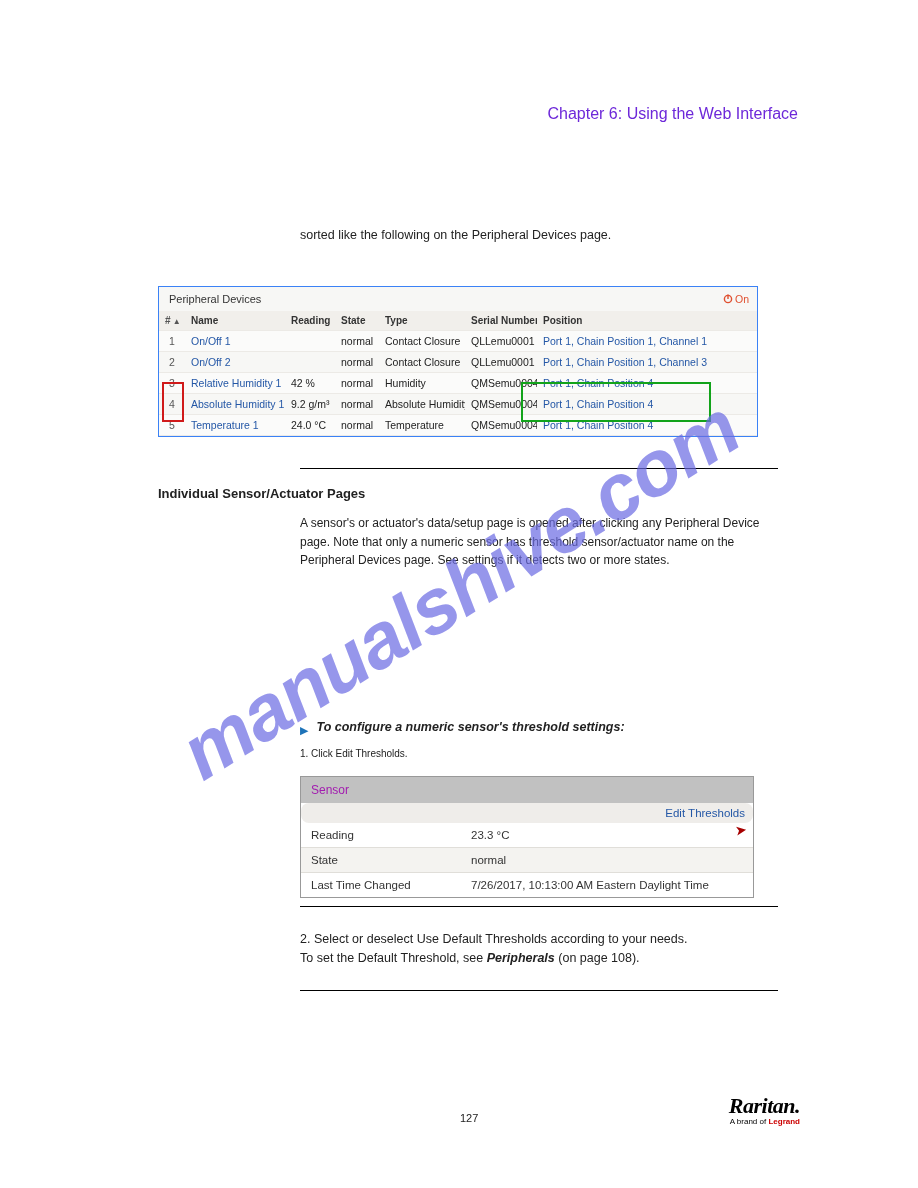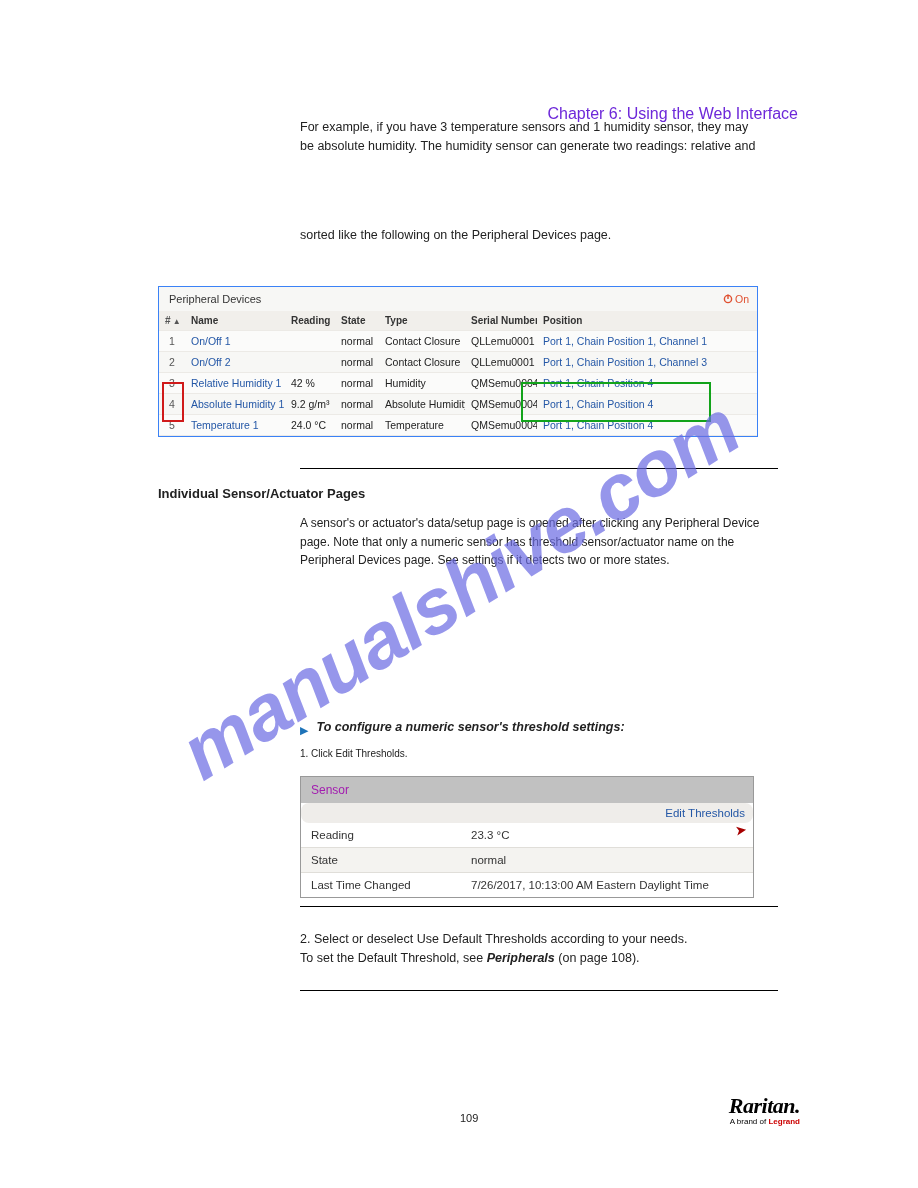--- a/index.html
+++ b/index.html
@@ -81,21 +81,20 @@
 </head>
 <body>
 
 <div class="page">
   <div class="watermark">
       <div class="wm-text">manualshive.com</div>
     </div>
 
   <div class="chapter-bar">Chapter 6: Using the Web Interface</div>
 
-  <div class="para1">For example, if you have 3 temperature sensors and 1 humidity sensor, they may be absolute humidity. The humidity sensor can generate two readings: relative and</div>
   <div class="para2">sorted like the following on the Peripheral Devices page.</div>
 
   <div class="pd-wrap">
     <div class="pd-title">Peripheral Devices</div>
     <div class="pd-on">
       <svg width="10" height="10" viewBox="0 0 10 10">
           <circle cx="5" cy="5" r="3.6" fill="none" stroke="#e05030" stroke-width="1.4"></circle>
           <line x1="5" y1="0.5" x2="5" y2="5" stroke="#e05030" stroke-width="1.4"></line>
         </svg><span>On</span>
     </div>
@@ -212,14 +211,14 @@
     <span>2. Select or deselect Use Default Thresholds according to your needs.</span><br>
     <span>To set the Default Threshold, see </span><span class="xref">Peripherals</span> <span>(on page 108).</span>
   </div>
 
   <div class="hr3"></div>
 
   <div class="footer">
     <div class="brand">Raritan.</div>
     <div class="brand-sub"><span>A brand of </span><b>Legrand</b></div>
   </div>
-  <div class="pagenum">109</div>
+  <div class="pagenum">127</div>
 </div>
 
 </body></html>

